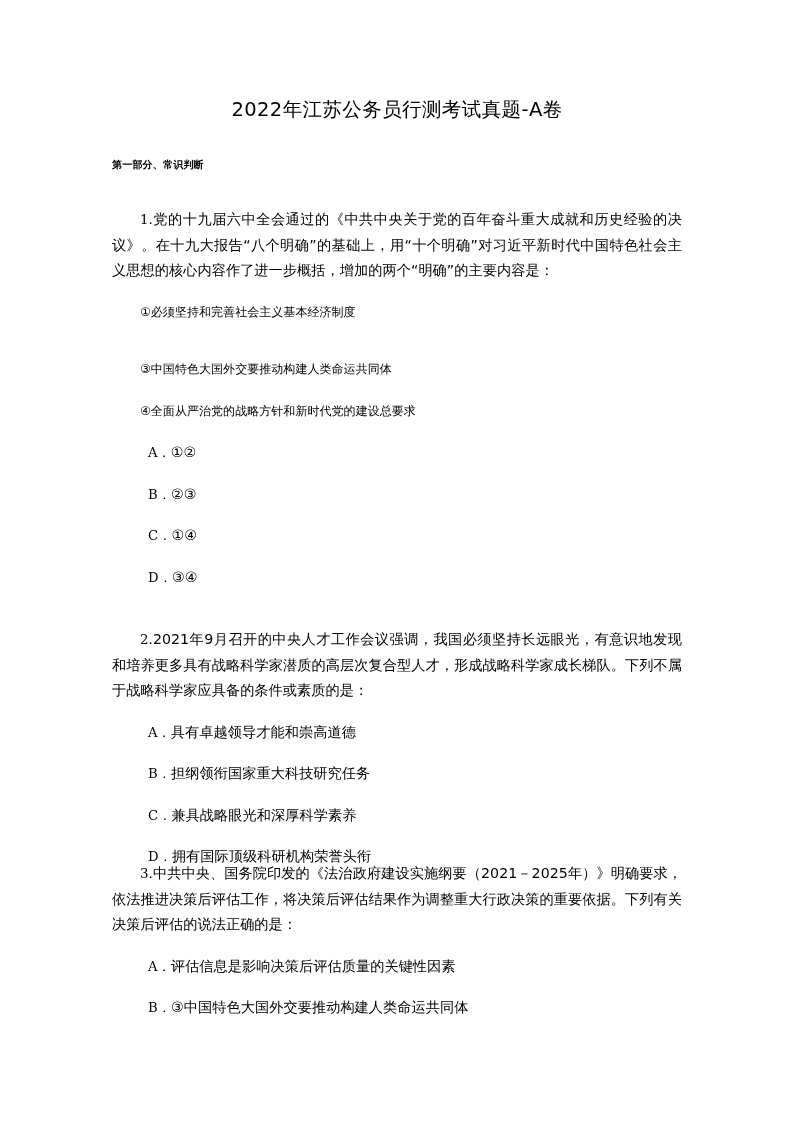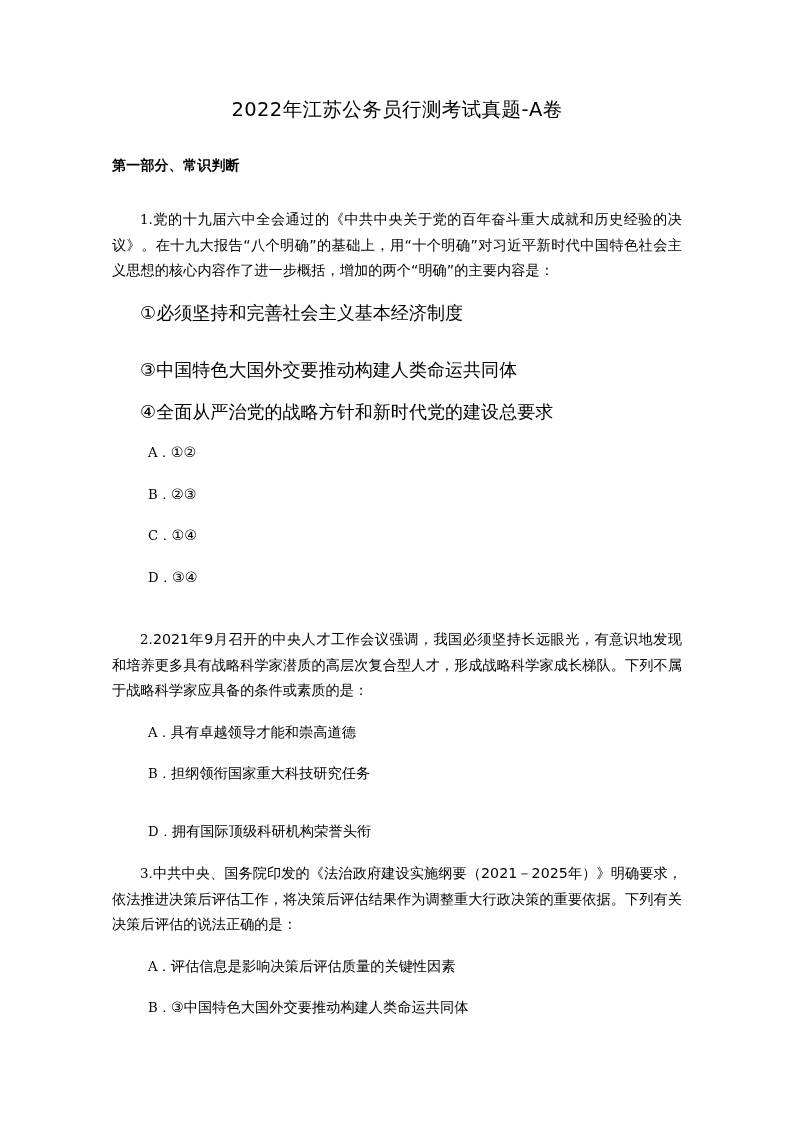--- a/index.html
+++ b/index.html
@@ -41,21 +41,21 @@
     font-weight: normal;
     letter-spacing: 0.4px;
     font-family: "DejaVu Sans", "Liberation Sans", sans-serif;
     line-height: 26px;
     white-space: nowrap;
   }
   .section-head {
     position: absolute;
     left: 0;
     top: 154px;
-    font-size: 14px;
+    font-size: 10px;
     font-weight: bold;
     line-height: 22px;
     letter-spacing: 0.2px;
   }
   .q-block {
     position: absolute;
     left: 0;
     width: 570px;
   }
   .q-stem {
@@ -66,21 +66,21 @@
     text-justify: inter-ideograph;
     text-indent: 28px;
     letter-spacing: 0.05px;
   }
   .q-stem .num {
     font-family: "DejaVu Serif", "Liberation Serif", serif;
     font-size: 13.4px;
   }
   .stmt {
     margin: 0;
-    font-size: 18px;
+    font-size: 12px;
     line-height: 25.5px;
     text-indent: 28px;
     letter-spacing: 0.05px;
   }
   .opt {
     margin: 0;
     font-size: 14.2px;
     line-height: 25.5px;
     text-indent: 36px;
     letter-spacing: 0.05px;
@@ -120,20 +120,21 @@
       <p class="opt"><span class="letter">D</span><span class="letter">．</span><span>③④</span></p>
     </div>
 
     <div class="q-block" style="top:611px;margin-top:16px;">
       <p class="q-stem"><span class="num">2.</span><span>2021年9月召开的中央人才工作会议强调，我国必须坚持长远眼光，有意识地发现和培养更多具有战略科学家潜质的高层次复合型人才，形成战略科学家成长梯队。下列不属于战略科学家应具备的条件或素质的是：</span></p>
       <div class="gap-sm"></div>
       <p class="opt"><span class="letter">A</span><span class="letter">．</span><span>具有卓越领导才能和崇高道德</span></p>
       <div class="gap-sm"></div>
       <p class="opt"><span class="letter">B</span><span class="letter">．</span><span>担纲领衔国家重大科技研究任务</span></p>
       <div class="gap-sm"></div>
+      <p class="opt"><span class="letter">C</span><span class="letter">．</span><span>兼具战略眼光和深厚科学素养</span></p>
       <div class="gap-sm"></div>
       <p class="opt"><span class="letter">D</span><span class="letter">．</span><span>拥有国际顶级科研机构荣誉头衔</span></p>
     </div>
 
     <div class="q-block" style="top:861px;">
       <p class="q-stem"><span class="num">3.</span><span>中共中央、国务院印发的《法治政府建设实施纲要（2021－2025年）》明确要求，依法推进决策后评估工作，将决策后评估结果作为调整重大行政决策的重要依据。下列有关决策后评估的说法正确的是：</span></p>
       <div class="gap-sm"></div>
       <p class="opt"><span class="letter">A</span><span class="letter">．</span><span>评估信息是影响决策后评估质量的关键性因素</span></p>
       <div class="gap-sm"></div>
       <p class="opt"><span class="letter">B</span><span class="letter">．</span><span>③中国特色大国外交要推动构建人类命运共同体</span></p>

